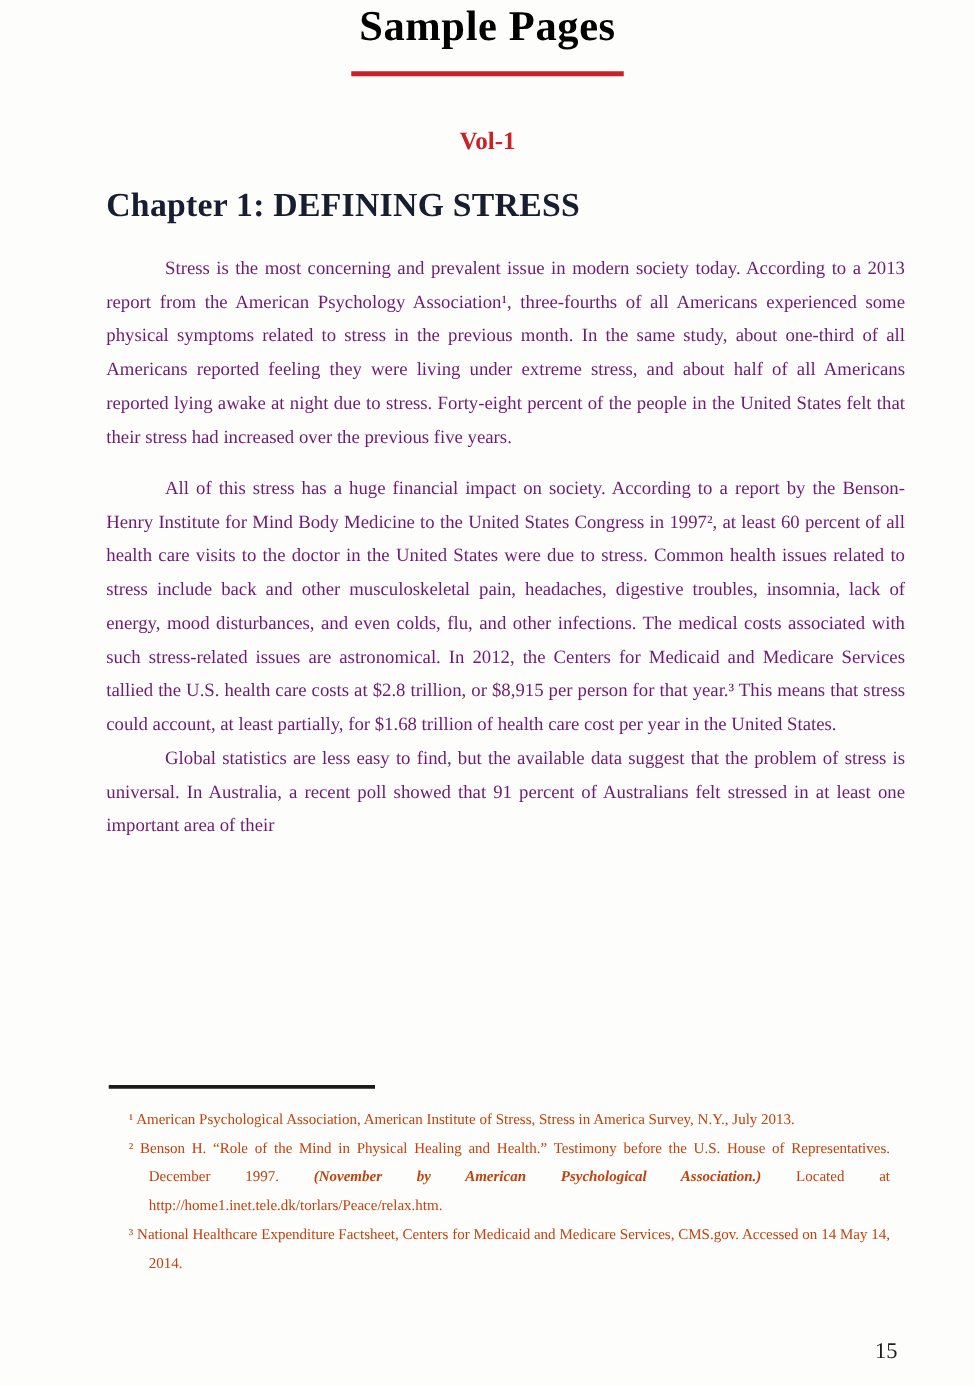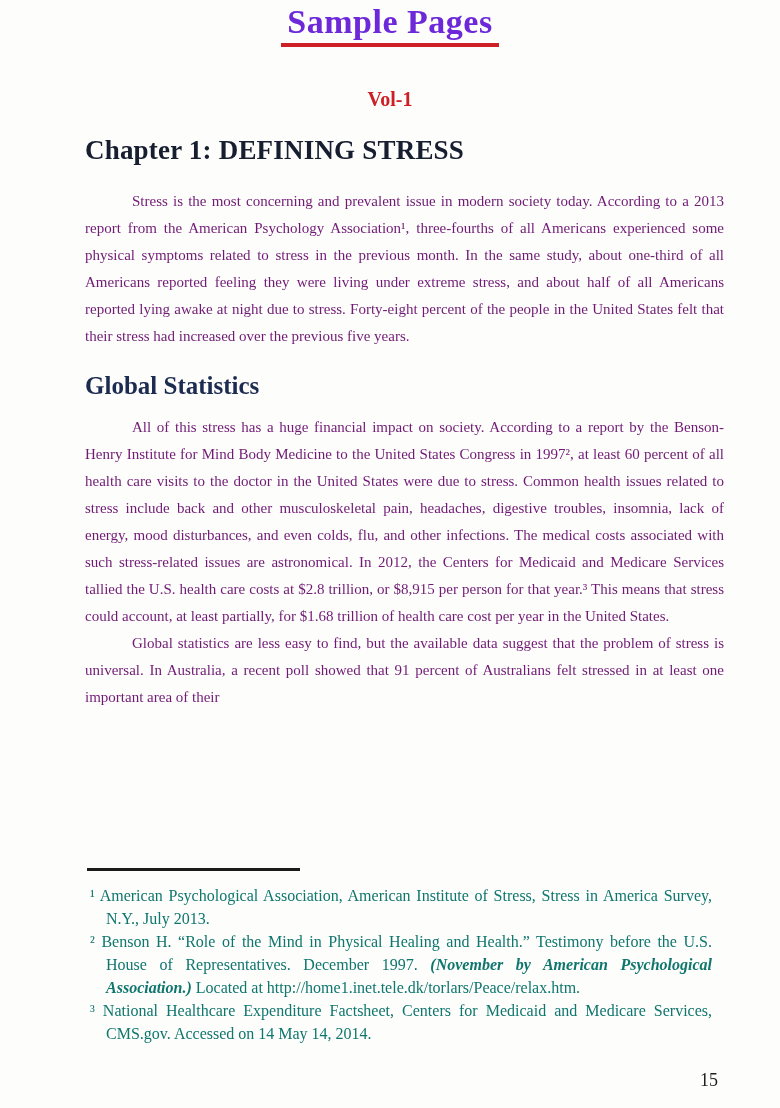--- a/index.html
+++ b/index.html
@@ -18,23 +18,23 @@
   }
   .title-wrap {
     text-align: center;
     padding-top: 4px;
   }
   .sample-title {
     display: inline-block;
     margin: 0;
     font-size: 34px;
     font-weight: bold;
-    color: #6d28d9;
+    color: #000000;
     border-bottom: 4px solid #cc2026;
-    padding: 0 6px 3px 6px;
+    padding: 0 6px 17px 6px;
     letter-spacing: 0.5px;
     line-height: 1.05;
   }
   .vol {
     text-align: center;
     color: #cc2026;
     font-weight: bold;
     font-size: 20px;
     margin-top: 41px;
     line-height: 1.1;
@@ -74,27 +74,27 @@
     right: 68px;
     top: 868px;
   }
   .fn-rule {
     width: 213px;
     height: 3px;
     background: #1b1b1b;
     margin-left: 2px;
   }
   .footnote {
-    margin: 0 0 0 5px;
+    margin: 0 0 0 18px;
     padding-left: 16px;
     text-indent: -16px;
-    font-size: 16px;
+    font-size: 12px;
     line-height: 23px;
     text-align: justify;
-    color: #0f766e;
+    color: #c2410c;
   }
   .footnote.first {
     margin-top: 13px;
   }
   .fn-em {
     font-style: italic;
     font-weight: bold;
   }
   .page-number {
     position: absolute;
@@ -112,21 +112,20 @@
   <div class="title-wrap">
     <h1 class="sample-title">Sample Pages</h1>
   </div>
 
   <div class="vol">Vol-1</div>
 
   <h2 class="chapter">Chapter 1: DEFINING STRESS</h2>
 
   <p class="body-para first">Stress is the most concerning and prevalent issue in modern society today. According to a 2013 report from the American Psychology Association¹, three-fourths of all Americans experienced some physical symptoms related to stress in the previous month. In the same study, about one-third of all Americans reported feeling they were living under extreme stress, and about half of all Americans reported lying awake at night due to stress. Forty-eight percent of the people in the United States felt that their stress had increased over the previous five years.</p>
 
-  <h3 class="section-heading">Global Statistics</h3>
 
   <p class="body-para after-heading">All of this stress has a huge financial impact on society. According to a report by the Benson-Henry Institute for Mind Body Medicine to the United States Congress in 1997², at least 60 percent of all health care visits to the doctor in the United States were due to stress. Common health issues related to stress include back and other musculoskeletal pain, headaches, digestive troubles, insomnia, lack of energy, mood disturbances, and even colds, flu, and other infections. The medical costs associated with such stress-related issues are astronomical. In 2012, the Centers for Medicaid and Medicare Services tallied the U.S. health care costs at $2.8 trillion, or $8,915 per person for that year.³ This means that stress could account, at least partially, for $1.68 trillion of health care cost per year in the United States.</p>
 
   <p class="body-para">Global statistics are less easy to find, but the available data suggest that the problem of stress is universal. In Australia, a recent poll showed that 91 percent of Australians felt stressed in at least one important area of their</p>
 
   <div class="footnote-area">
     <div class="fn-rule"></div>
 
     <p class="footnote first">¹ American Psychological Association, American Institute of Stress, Stress in America Survey, N.Y., July 2013.</p>
 

